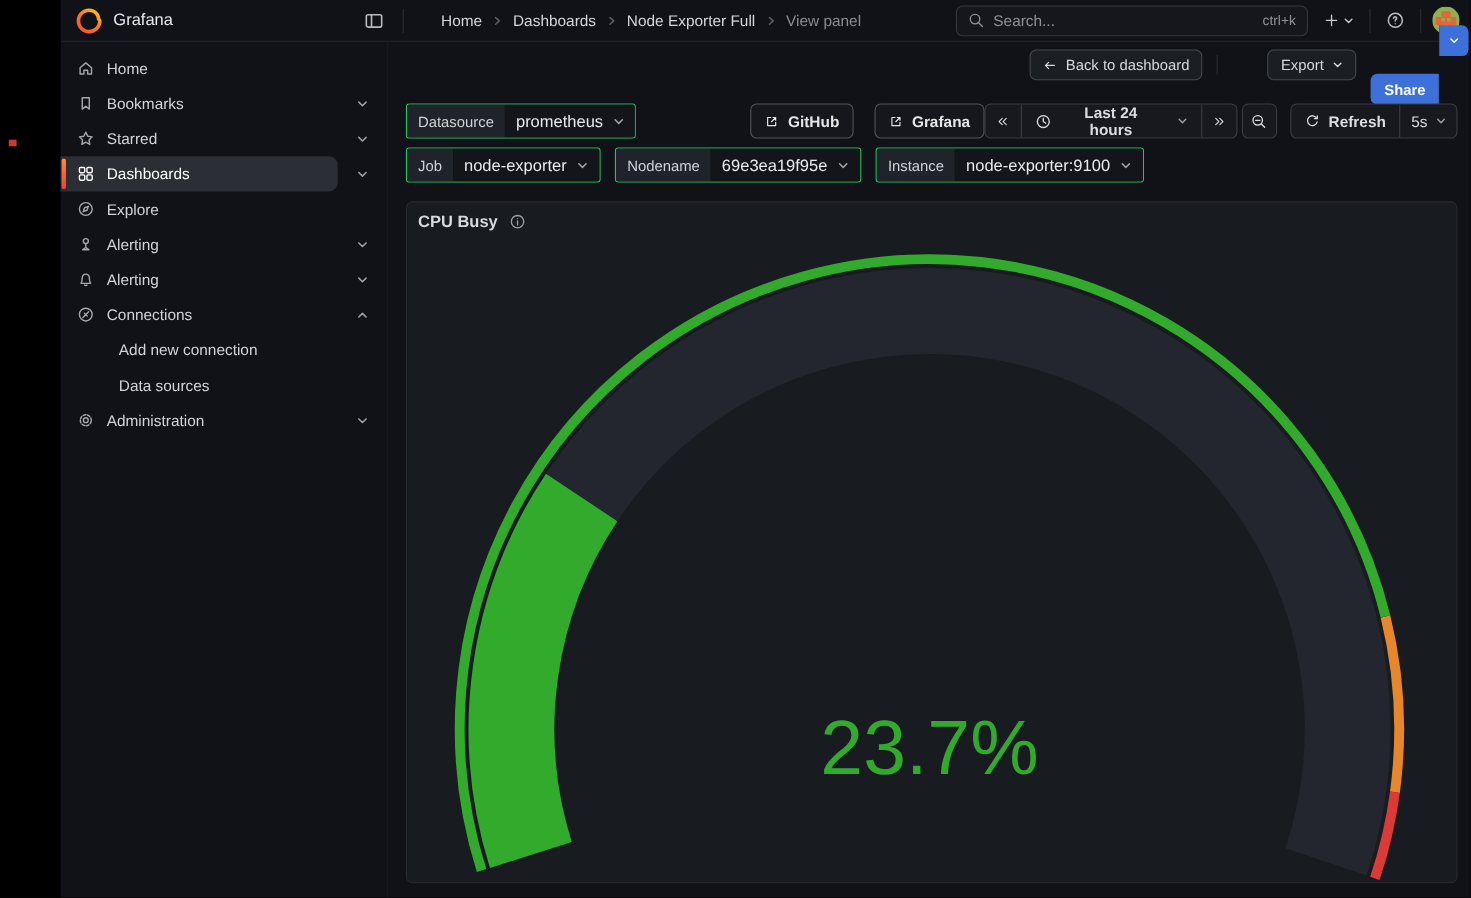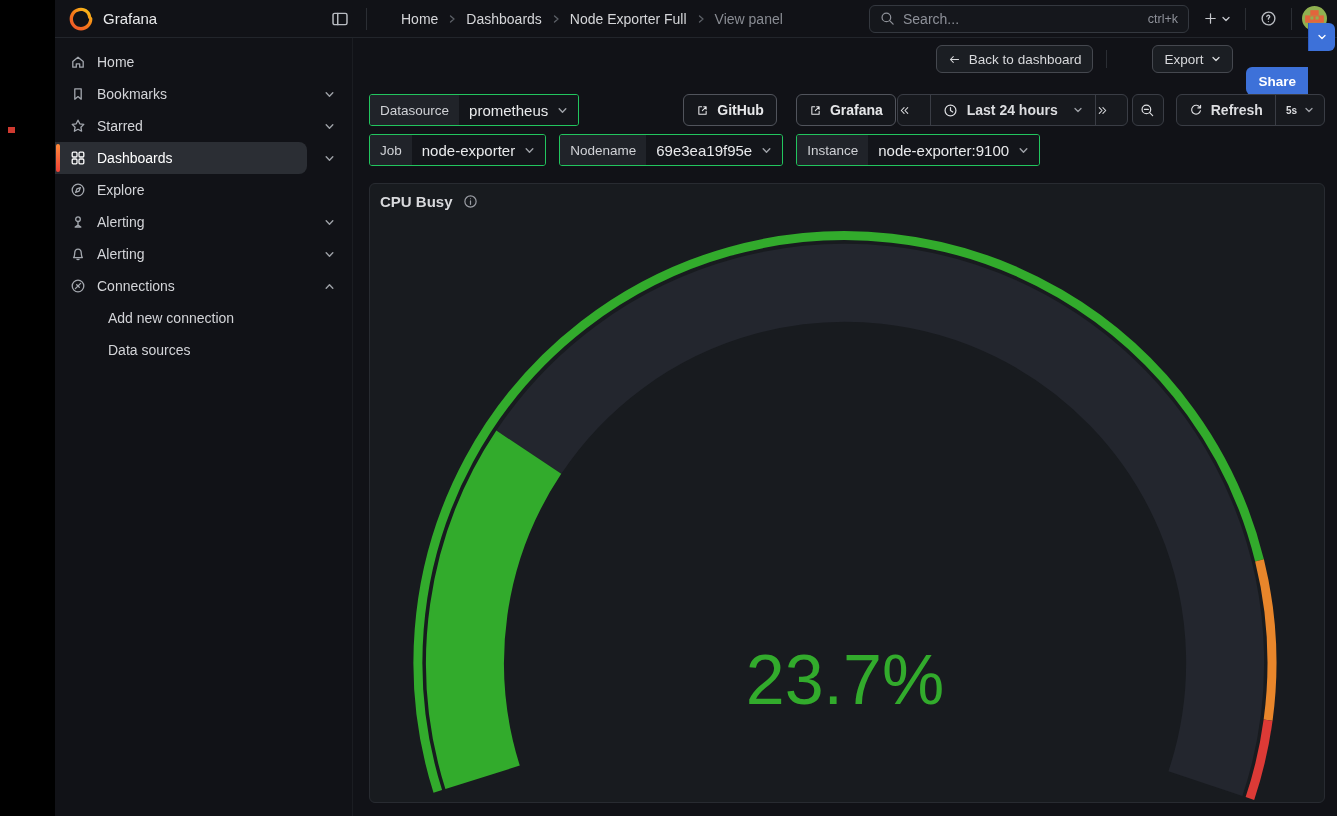--- a/index.html
+++ b/index.html
@@ -62,28 +62,28 @@
 
   .pill { display:flex; height:32px; border:1px solid #22c55e; border-radius:3px; overflow:hidden; }
   .pill-label { display:flex; align-items:center; padding:0 10px; background:#202329; color:#d0d2d6; font-size:13.5px; font-weight:500; }
   .pill-value { display:flex; align-items:center; gap:9px; padding:0 10px; background:#13151a; border:none; color:#e9eaec; font-size:15px; cursor:pointer; font-family:inherit; }
   .pill + .pill { margin-left:13px; }
   .chev { color:#9ea1a7; flex:none; display:flex; }
 
   .link-btn { display:flex; align-items:center; gap:8px; height:32px; padding:0 12px; border-radius:6px; border:1px solid #51545c; background:#15171c; color:#e6e7e9; font-size:14px; font-weight:600; cursor:pointer; font-family:inherit; }
 
   .tp-group { display:flex; align-items:stretch; height:32px; border:1px solid #3a3d45; border-radius:6px; background:#17191e; overflow:hidden; }
-  .tp-cell { display:flex; align-items:center; background:none; border:none; color:#dcdde0; cursor:pointer; font-family:inherit; }
+  .tp-cell { display:flex; align-items:center; justify-content:center; background:none; border:none; color:#dcdde0; cursor:pointer; font-family:inherit; }
   .tp-cell + .tp-cell { border-left:1px solid #3a3d45; }
   .tp-arrow { width:32px; }
   .tp-main { gap:9px; padding:0 12px; font-size:14px; font-weight:600; }
   .tp-sq { width:32px; height:32px; display:flex; align-items:center; justify-content:center; border:1px solid #3a3d45; border-radius:6px; background:#17191e; color:#dcdde0; cursor:pointer; margin-left:4px; }
   .refresh-group { margin-left:12px; }
   .rf-main { gap:8px; padding:0 12px; font-size:14px; font-weight:600; }
-  .rf-int { gap:7px; padding:0 10px; font-size:10px;font-weight:bold; }
+  .rf-int { gap:7px; padding:0 10px; font-size:14px; }
 
   
   .panel { margin-top:17px; height:620px; flex:none; background:#181b1f; border:1px solid #282b31; border-radius:6px; position:relative; overflow:hidden; }
   .panel-header { height:34px; display:flex; align-items:center; gap:10px; padding:0 10px; position:relative; z-index:2; }
   .panel-title { font-size:15px; font-weight:600; color:#d8d9dc; }
   .panel-info { color:#9a9da4; display:flex; }
   .gauge-svg { position:absolute; left:0; top:0; width:100%; height:100%; }
   .gauge-track { stroke:#23262e; stroke-width:78; fill:none; }
   .gauge-fill { stroke-width:78; fill:none; }
   .gauge-value { font-size:70px; font-family:"Liberation Sans", sans-serif; }
@@ -315,20 +315,36 @@
           <button class="side-chevron">
               <svg class="ic" width="11" height="11" viewBox="0 0 10 10">
                 <path d="M2 6.5 L5 3.5 L8 6.5"></path>
               </svg>
             </button>
         </div>
 
         <div class="side-sub">Add new connection</div>
         <div class="side-sub">Data sources</div>
 
+        <div class="side-row">
+          <div class="side-item">
+            <span class="s-icon">
+                <svg class="ic" width="16" height="16" viewBox="0 0 16 16">
+                  <circle cx="8" cy="8" r="2.2"></circle>
+                  <circle cx="8" cy="8" r="5" stroke-dasharray="2.4 1.53" transform="rotate(11 8 8)"></circle>
+                </svg>
+              </span>
+            <span>Administration</span>
+          </div>
+          <button class="side-chevron">
+              <svg class="ic" width="11" height="11" viewBox="0 0 10 10">
+                <path d="M2 3.5 L5 6.5 L8 3.5"></path>
+              </svg>
+            </button>
+        </div>
       </nav>
 
       <main class="content">
 
         <div class="actionbar">
           <button class="btn">
             <svg class="ic" width="13" height="13" viewBox="0 0 16 16">
                 <path d="M13 8 H3 M6.5 4.5 L3 8 L6.5 11.5"></path>
               </svg>
             <span>Back to dashboard</span>

